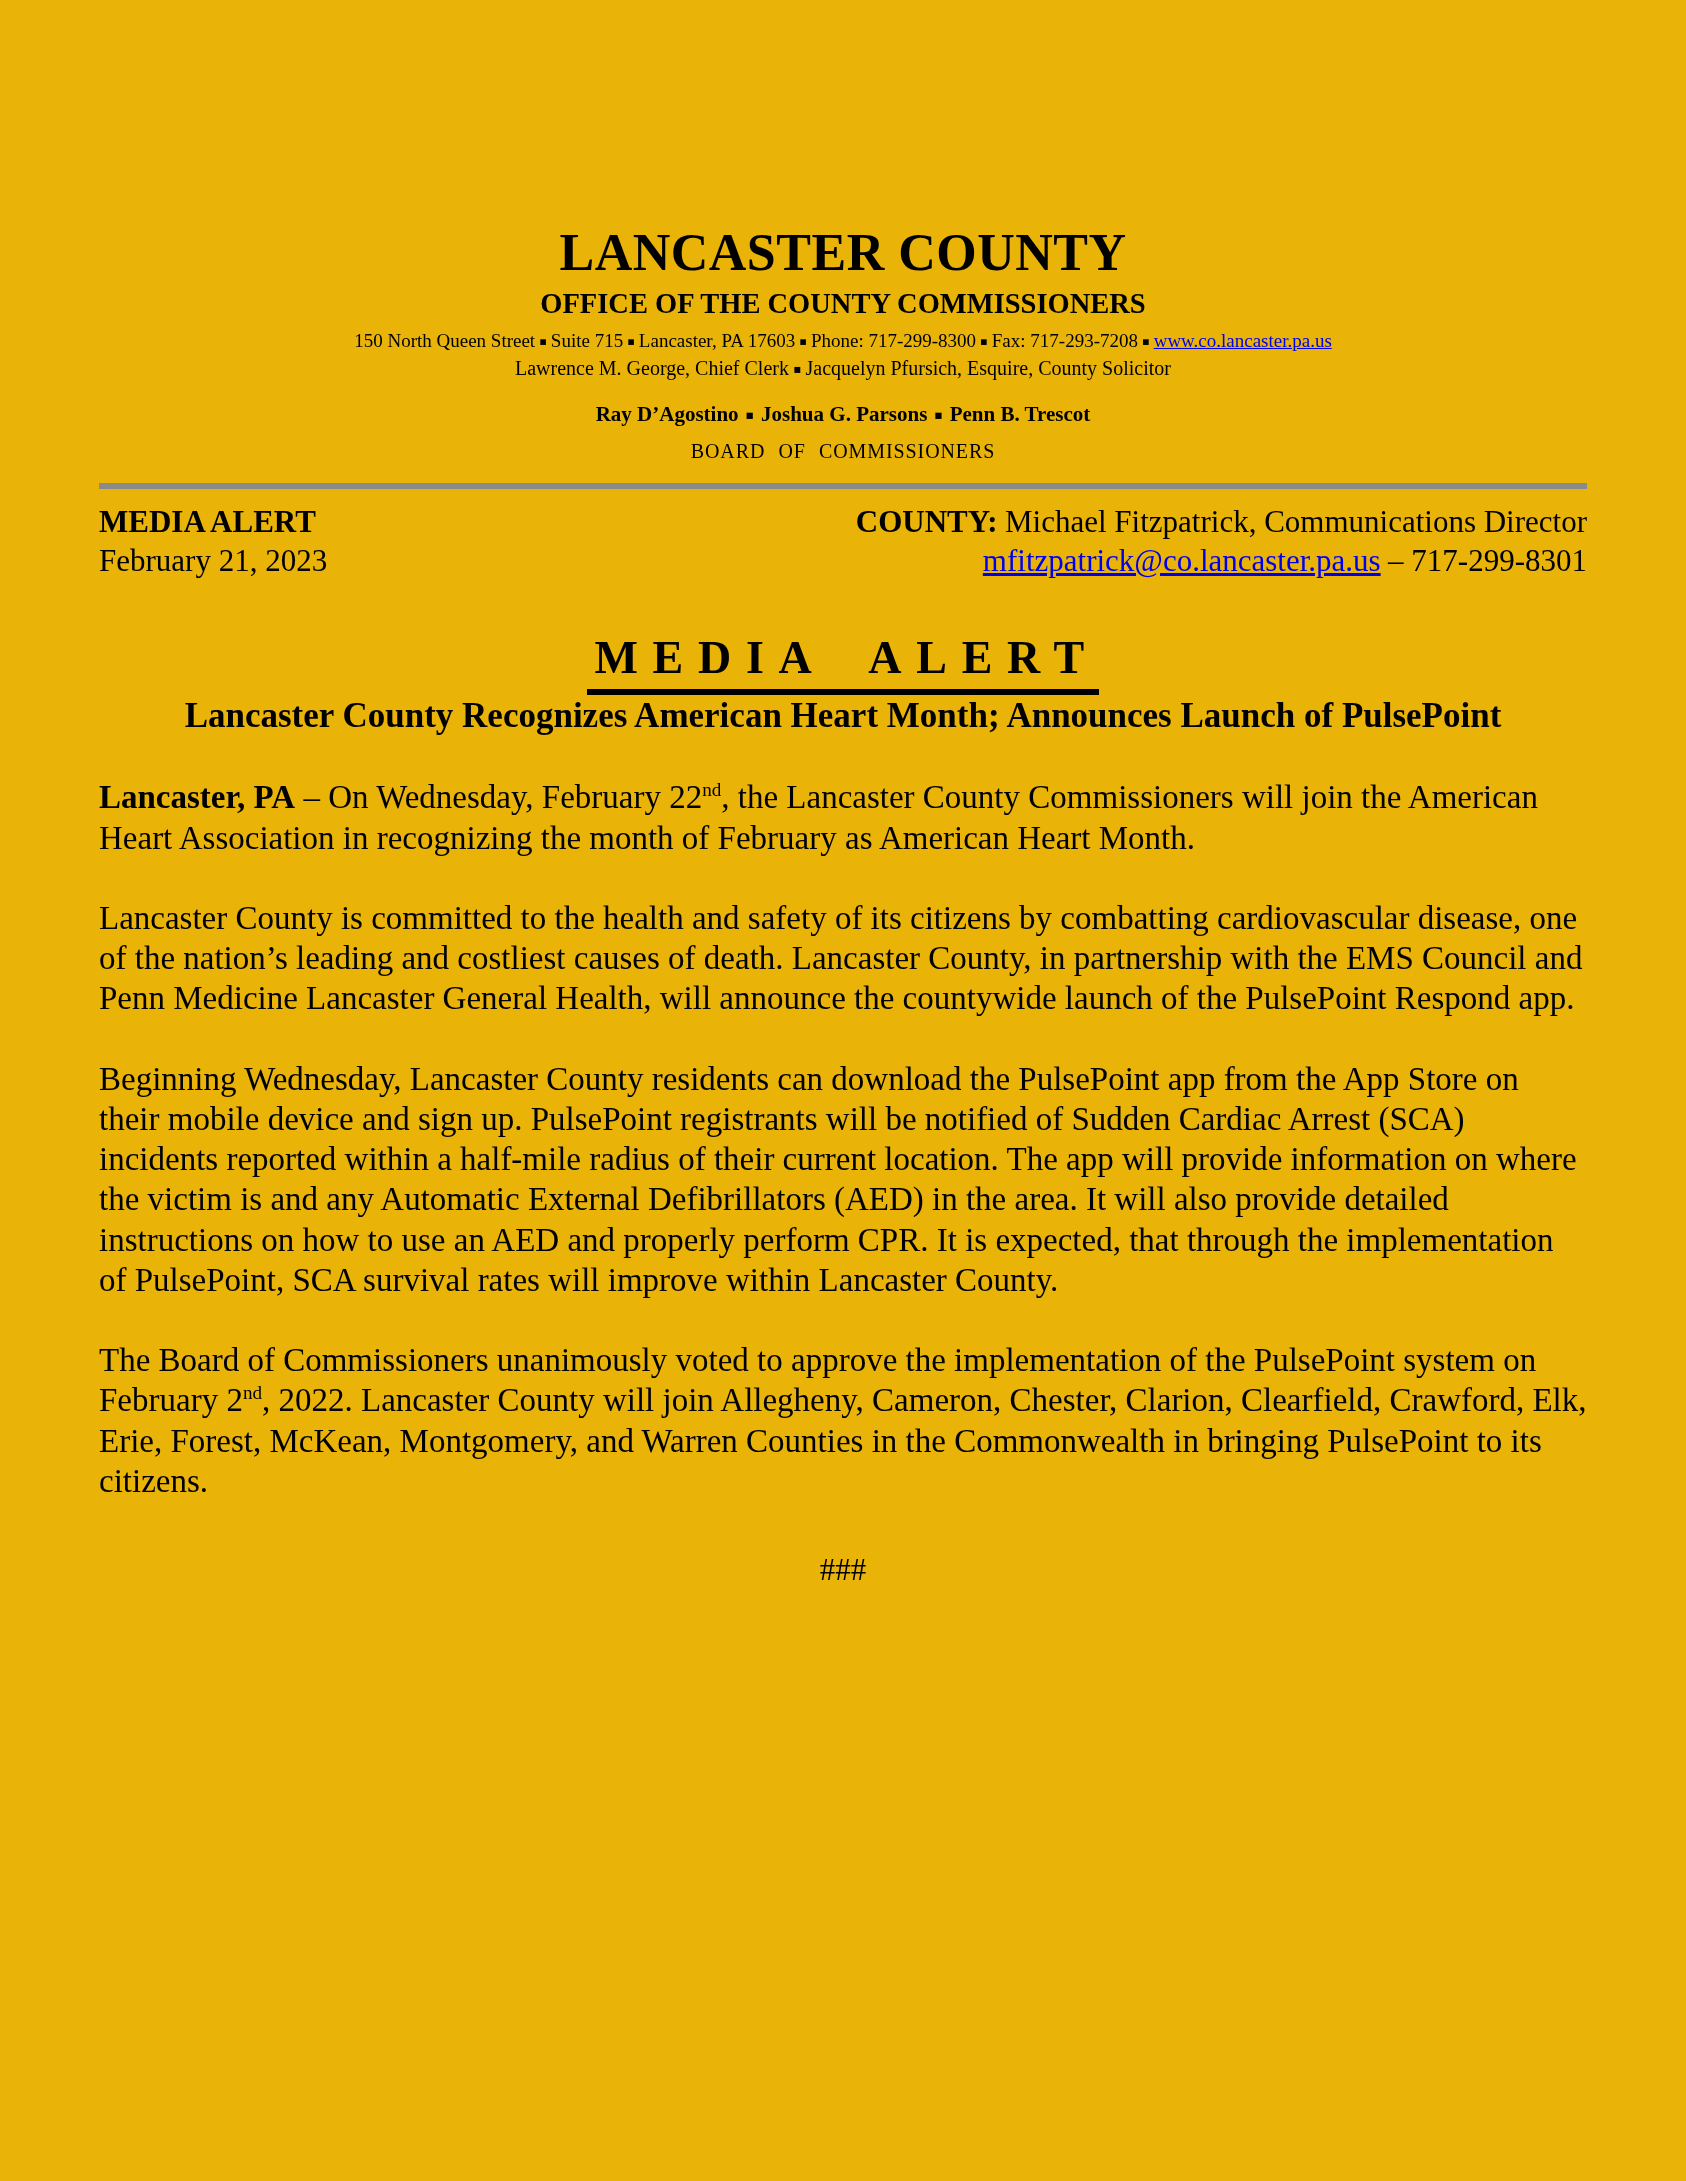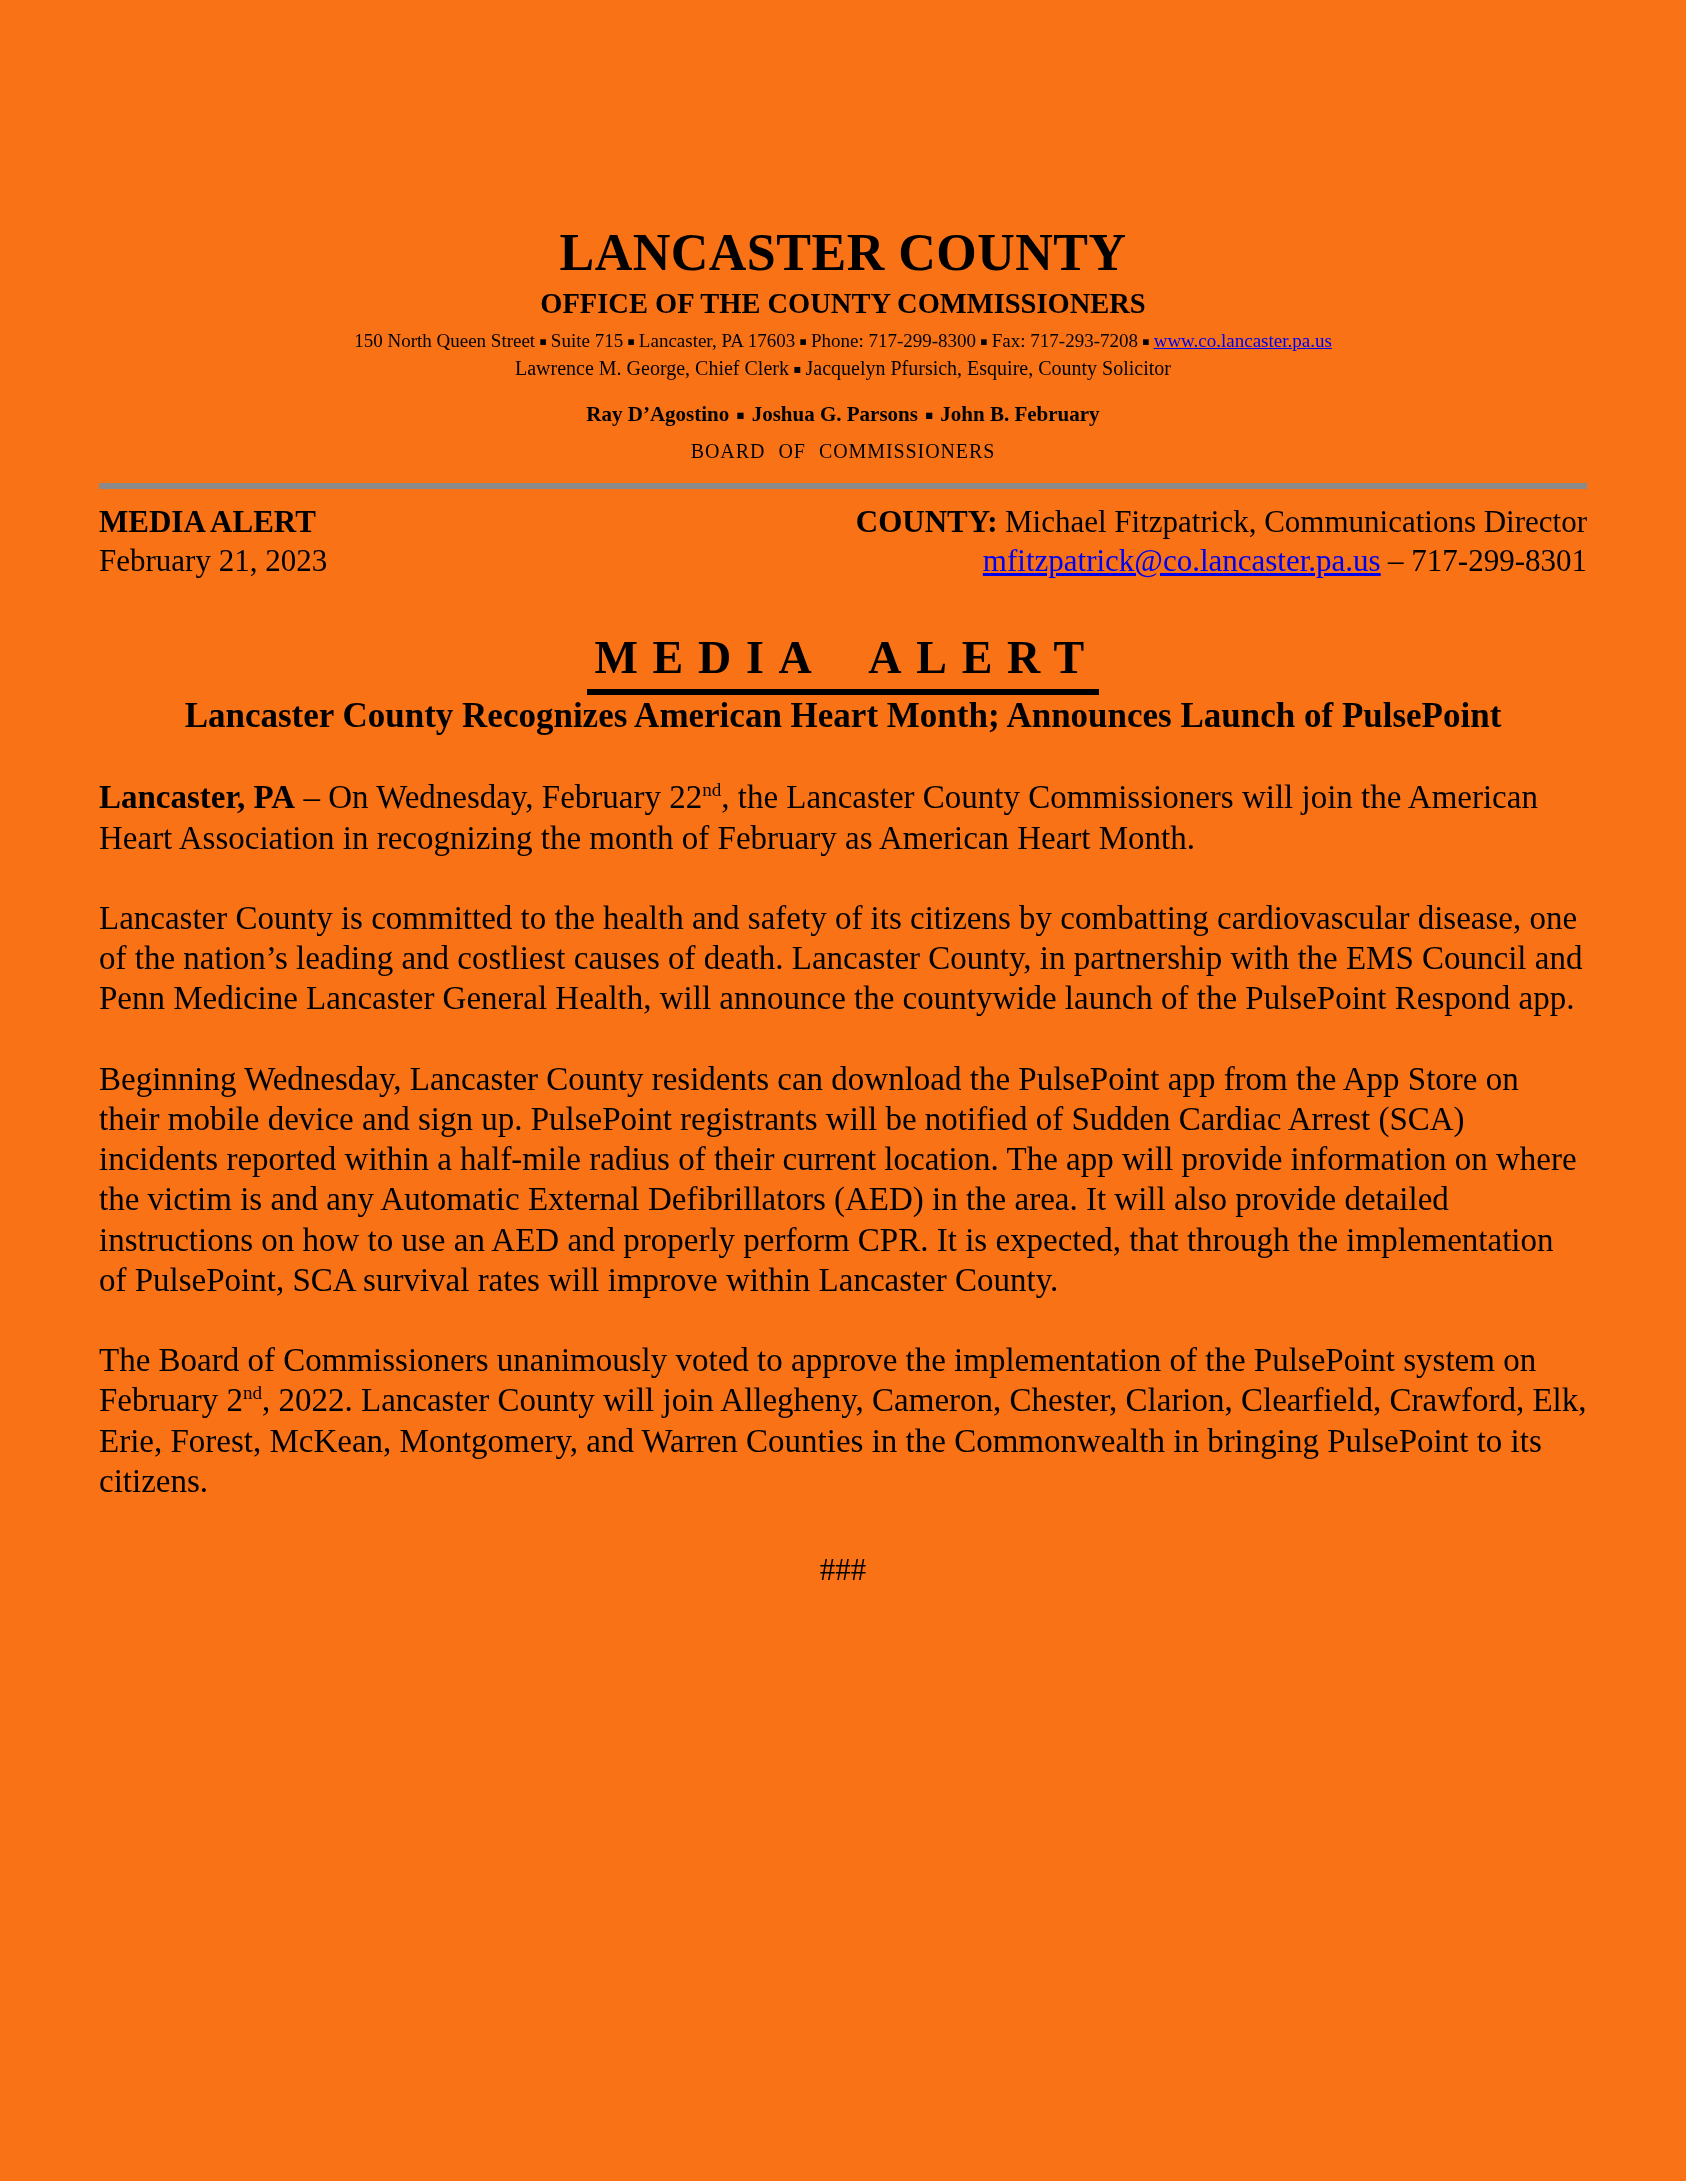--- a/index.html
+++ b/index.html
@@ -7,21 +7,21 @@
   body {
     width: 1686px; height: 2182px;
     font-family: "Liberation Serif", "DejaVu Serif", serif;
     color: #000000;
   }
   .page {
     position: relative;
     width: 1686px; height: 2182px;
     overflow: hidden;
     padding: 224px 99px 0 99px;
-    background: #f97316;
+    background: #eab308;
   }
   .center { text-align: center; }
   .b { font-weight: bold; }
 
   .county-title { font-size: 52px; font-weight: bold; line-height: 1.1; letter-spacing: 0.5px; }
   .office-subtitle { font-size: 28.5px; font-weight: bold; margin-top: 7.3px; }
   .addr-line { font-size: 19px; margin-top: 9.2px; }
   .clerk-line { font-size: 20px; margin-top: 5.5px; }
   .names-line { font-size: 21px; font-weight: bold; margin-top: 22px; }
   .board-line { font-size: 20px; margin-top: 13px; letter-spacing: 0.9px; word-spacing: 7.3px; }
@@ -71,21 +71,21 @@
 
 <div class="page">
 
   <div class="center county-title">LANCASTER COUNTY</div>
   <div class="center office-subtitle">OFFICE OF THE COUNTY COMMISSIONERS</div>
 
   <div class="center addr-line"><span>150 North Queen Street</span><span class="sep">▪</span><span>Suite 715</span><span class="sep">▪</span><span>Lancaster, PA 17603</span><span class="sep">▪</span><span>Phone: 717-299-8300</span><span class="sep">▪</span><span>Fax: 717-293-7208</span><span class="sep">▪</span><a class="link">www.co.lancaster.pa.us</a></div>
 
   <div class="center clerk-line"><span>Lawrence M. George, Chief Clerk</span><span class="sep">▪</span><span>Jacquelyn Pfursich, Esquire, County Solicitor</span></div>
 
-  <div class="center names-line"><span>Ray D’Agostino</span><span class="sep">▪</span><span>Joshua G. Parsons</span><span class="sep">▪</span><span>John B. February</span></div>
+  <div class="center names-line"><span>Ray D’Agostino</span><span class="sep">▪</span><span>Joshua G. Parsons</span><span class="sep">▪</span><span>Penn B. Trescot</span></div>
 
   <div class="center board-line">BOARD OF COMMISSIONERS</div>
 
   <div class="rule"></div>
 
   <div class="info-row first">
     <span class="b">MEDIA ALERT</span>
     <span><span class="b contact-label">COUNTY:</span><span>Michael Fitzpatrick, Communications Director</span></span>
   </div>
   <div class="info-row">

